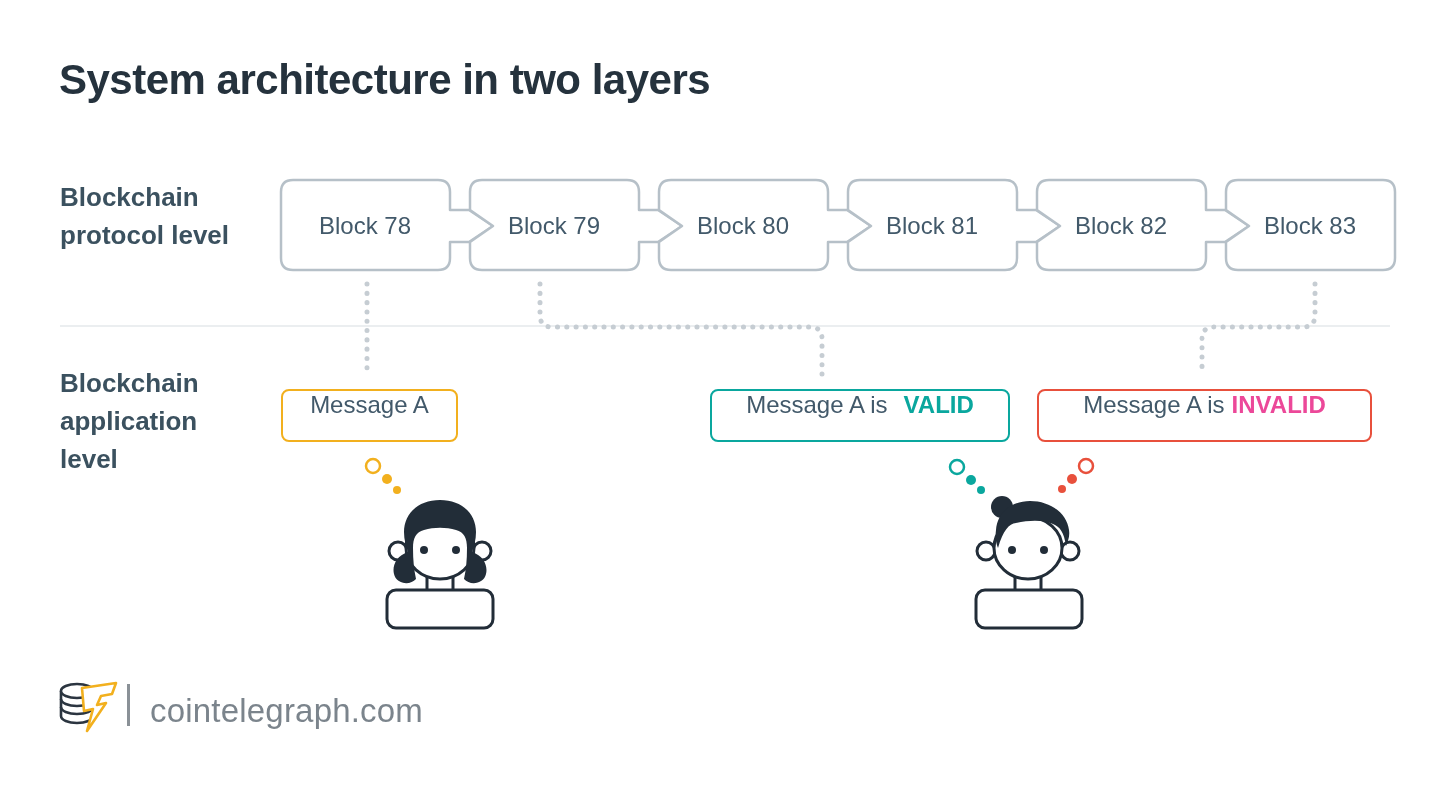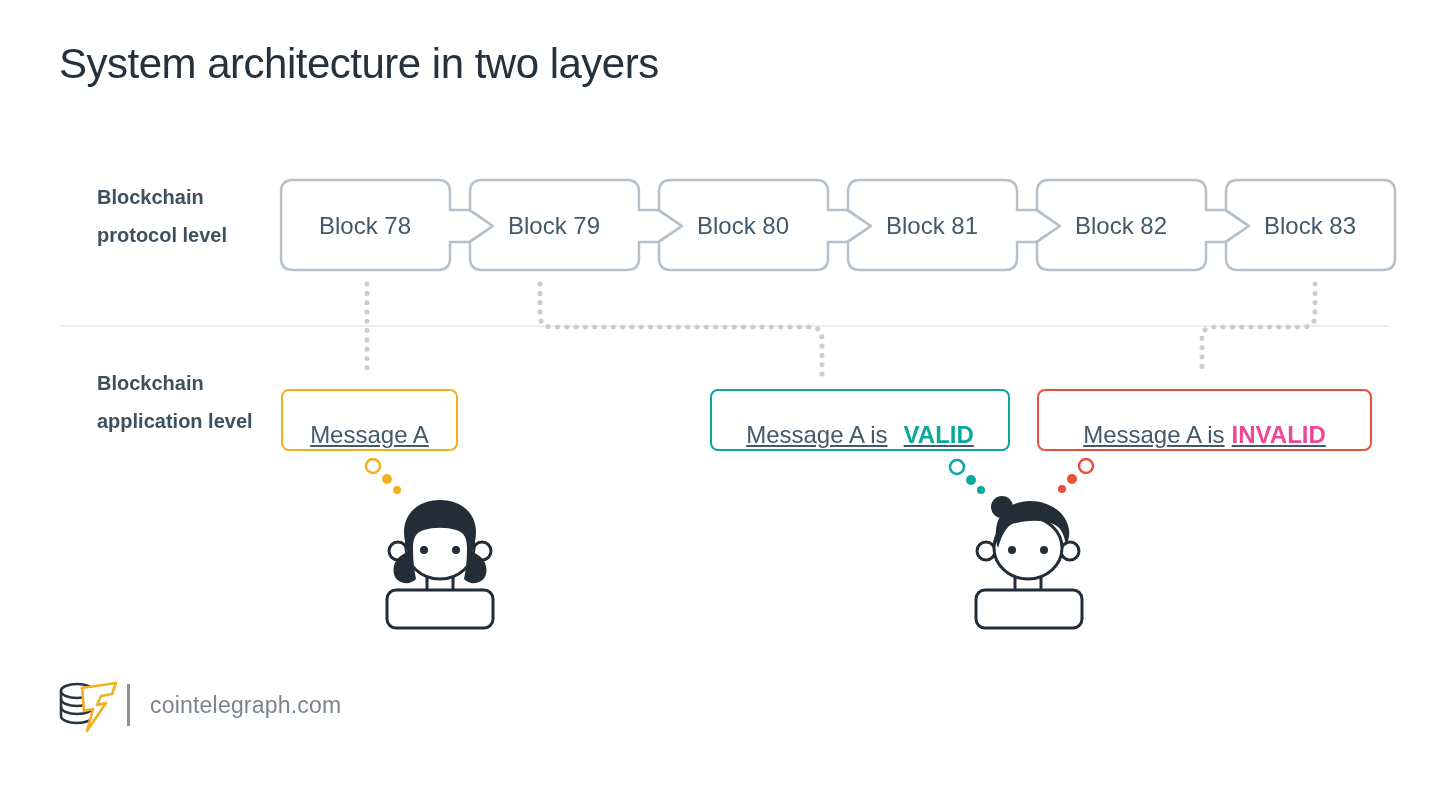--- a/index.html
+++ b/index.html
@@ -2,44 +2,43 @@
 <html><head>
 <meta charset="utf-8">
 <style>
   html,body{margin:0;padding:0;}
   body{
     width:1450px;height:788px;position:relative;background:#ffffff;
     font-family:"Liberation Sans","DejaVu Sans",sans-serif;overflow:hidden;
   }
   .abs{position:absolute;}
   #title{
-    left:59px;top:40px;font-size:42px;font-weight:400;letter-spacing:-0.5px;
+    left:59px;top:56px;font-size:42px;font-weight:700;letter-spacing:-0.5px;
     color:#25323d;
   }
   .layer-label{
-    left:60px;width:190px;font-size:20px;font-weight:700;line-height:38px;
+    left:60px;width:190px;font-size:26px;font-weight:700;line-height:38px;
     color:#3b515f;
-    margin-left:37px;
   }
   #label-protocol{top:178px;}
   #label-application{top:364px;}
   #diagram-svg{left:0;top:0;}
   .msg-box{
-    top:389px;height:62px;box-sizing:border-box;border-radius:8px;
-    display:flex;align-items:flex-end;justify-content:center;
-    font-size:24px;color:#42596a;background:#fff;white-space:nowrap;text-decoration:underline;
+    top:389px;height:53px;box-sizing:border-box;border-radius:8px;
+    display:flex;align-items:flex-start;justify-content:center;
+    font-size:24px;color:#42596a;background:#fff;white-space:nowrap;
   }
   #msg-a{left:281px;width:177px;border:2.5px solid #f2b01e;}
   #msg-valid{left:710px;width:300px;border:2.5px solid #0aa79e;}
   #msg-invalid{left:1037px;width:335px;border:2.5px solid #e8503c;}
   .status{font-weight:700;margin-left:7px;}
   #msg-valid .status{color:#0aa79e;margin-left:16px;}
   #msg-invalid .status{color:#ec4899;}
   #footer-site{
-    left:150px;top:692px;font-size:23px;color:#7b848c;letter-spacing:0.2px;
+    left:150px;top:692px;font-size:33px;color:#7b848c;letter-spacing:0.2px;
   }
   #footer-bar{left:127px;top:684px;width:3px;height:42px;background:#8a9197;}
 </style>
 </head>
 <body>
 
 <div id="title" class="abs">System architecture in two layers</div>
 
 <div id="label-protocol" class="abs layer-label">Blockchain protocol level</div>
 <div id="label-application" class="abs layer-label">Blockchain application level</div>

